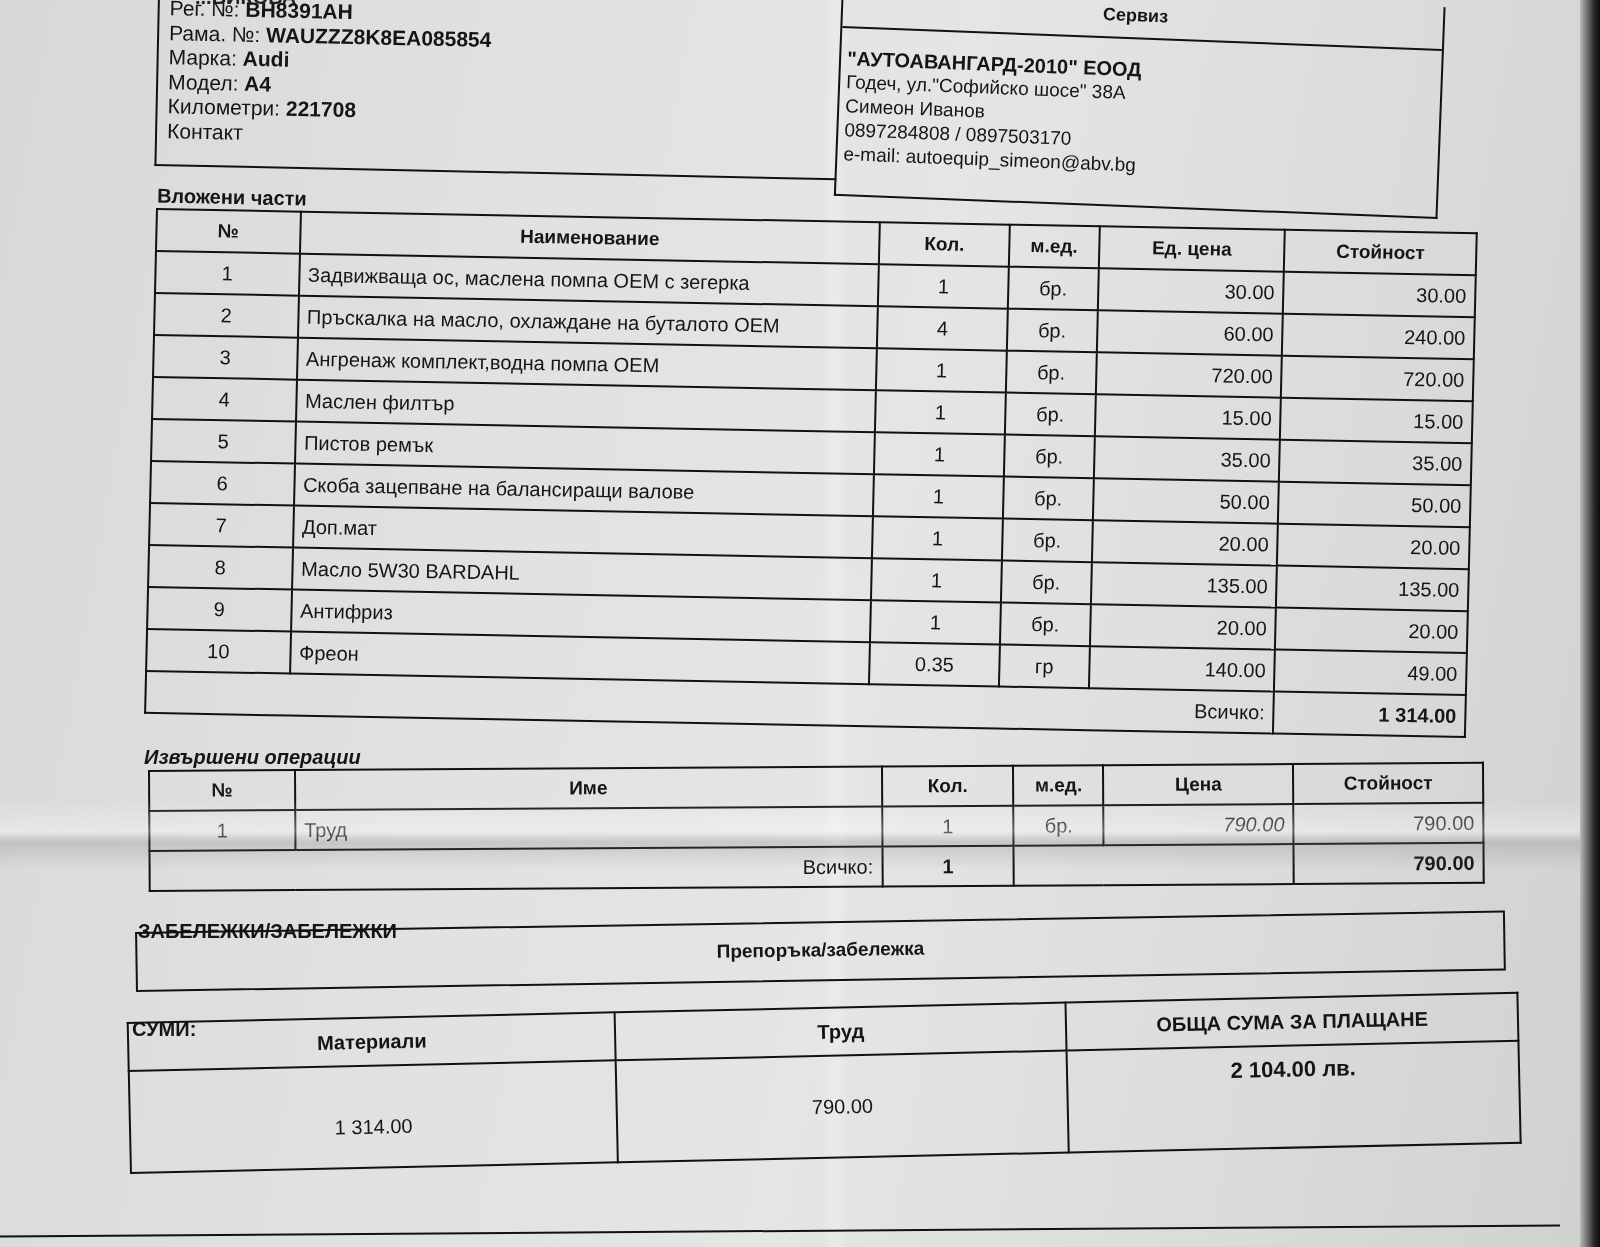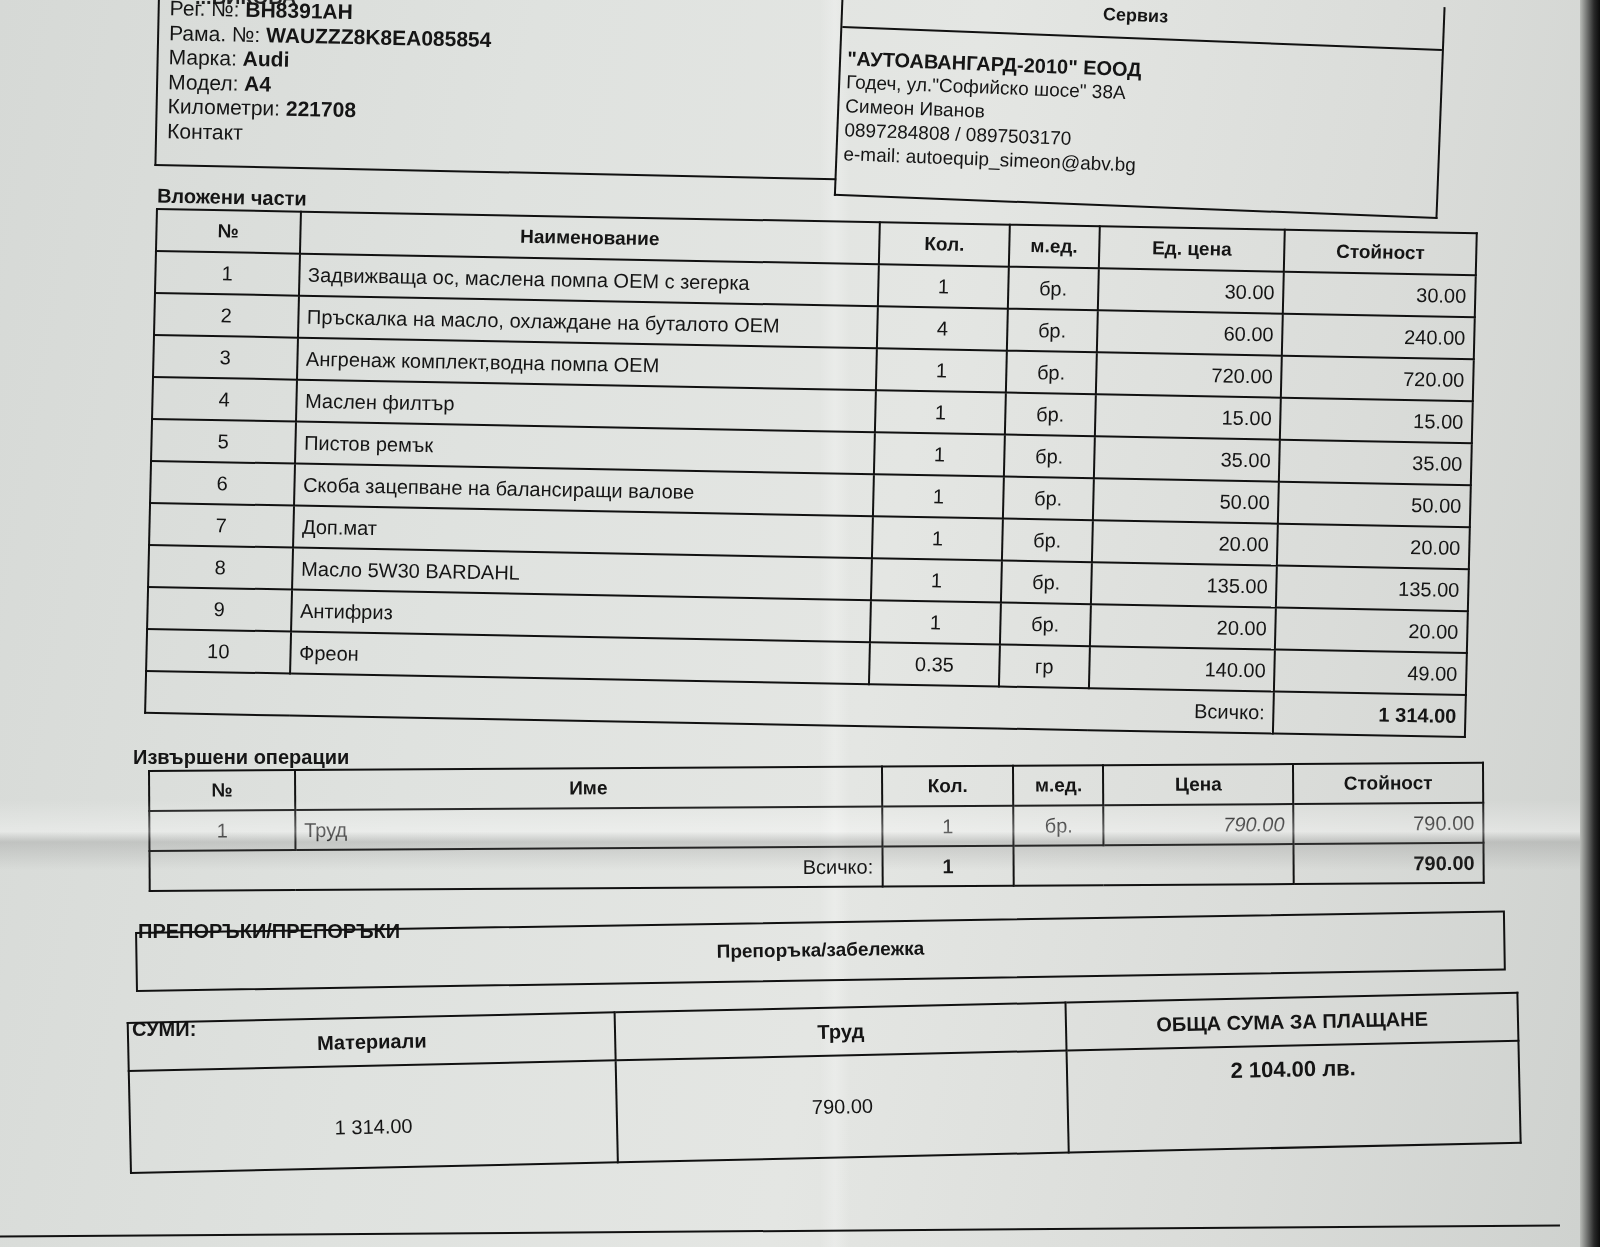--- a/index.html
+++ b/index.html
@@ -254,21 +254,21 @@
           <td class="r">49.00</td>
         </tr>
         <tr>
           <td colspan="5" class="r">Всичко:</td>
           <td class="r b">1 314.00</td>
         </tr>
       </tbody>
     </table>
   </div>
 
-  <div class="sec-title" style="left:133px;top:746px;">Извършени операции</div>
+  <div class="sec-title" style="left:144px;top:746px;font-style:italic;">Извършени операции</div>
   <div class="ops">
     <table>
       <colgroup>
         <col style="width:146px">
           <col style="width:588px">
           <col style="width:132px">
           <col style="width:90px">
           <col style="width:190px">
           <col style="width:190px">
       </colgroup>
@@ -296,21 +296,21 @@
           <td class="c b">1</td>
           <td colspan="2"></td>
           <td class="r b">790.00</td>
         </tr>
       </tbody>
     </table>
   </div>
 
   <div class="fold-h"></div>
 
-  <div class="sec-title" style="left:138px;top:920px;">ПРЕПОРЪКИ/ПРЕПОРЪКИ</div>
+  <div class="sec-title" style="left:138px;top:920px;">ЗАБЕЛЕЖКИ/ЗАБЕЛЕЖКИ</div>
   <div class="recs-box">
     <div class="hdr">Препоръка/забележка</div>
   </div>
 
   <div class="sec-title" style="left:132px;top:1018px;font-weight:bold;">СУМИ:</div>
   <div class="sums">
     <table>
       <colgroup>
           <col style="width:488px">
           <col style="width:452px">

